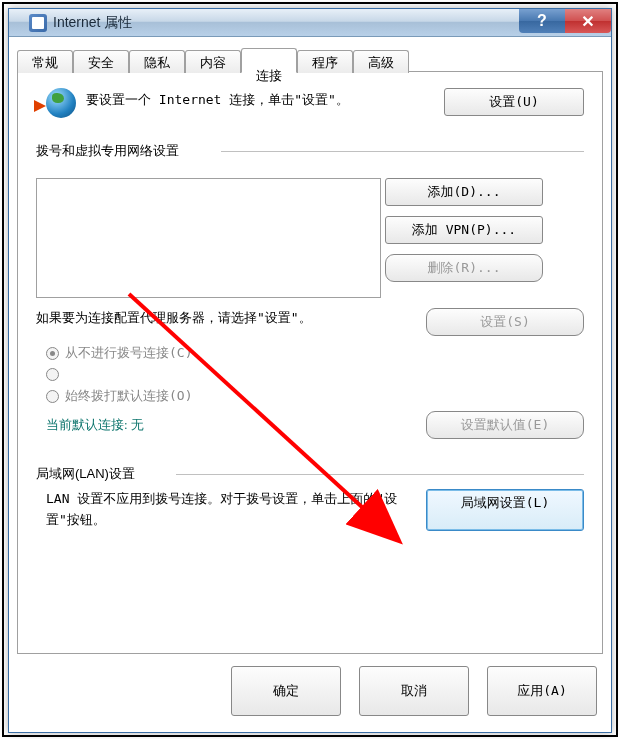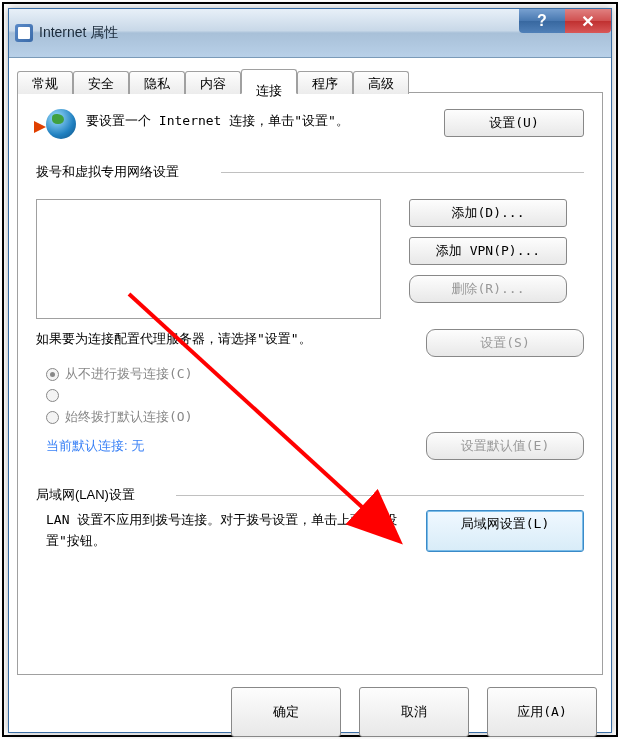--- a/index.html
+++ b/index.html
@@ -24,26 +24,26 @@
       position: absolute;
       left: 4px;
       top: 4px;
       width: 604px;
       height: 725px;
       border: 1px solid #3a6ea5;
       background: #fff;
       box-shadow: 0 0 8px rgba(0,0,0,0.3);
     }
     .titlebar {
-      height: 49px;
+      height: 28px;
       background: linear-gradient(to bottom, #e8f0f8 0%, #c8d8e8 45%, #a8c0d8 50%, #b8d0e8 100%);
       border-bottom: 1px solid #7a9ab8;
       display: flex;
       align-items: center;
-      padding-left: 6px;
+      padding-left: 20px;
       position: relative;
     }
     .titlebar-icon {
       width: 18px; height: 18px;
       margin-right: 6px;
       background: linear-gradient(135deg, #5a8ac8, #3a6aa8);
       border-radius: 3px;
       position: relative;
     }
     .titlebar-icon::after {
@@ -110,21 +110,21 @@
       border-top-left-radius: 3px;
       border-top-right-radius: 3px;
       font-size: 13px;
       position: relative;
       cursor: default;
     }
     .tab.active {
       background: #fff;
       border-bottom: 1px solid #fff;
       z-index: 2;
-      padding-top: 12px;
+      padding-top: 18px;
       top: 0;
       height: 25px;
     }
     .tab:not(.active) {
       top: 2px;
       height: 23px;
     }
     .section-row1 {
       display: flex;
       align-items: flex-start;
@@ -190,21 +190,21 @@
       position: relative;
     }
     .group-line {
       border-top: 1px solid #c0c0c0;
       position: absolute;
       top: 50%;
       right: 0;
     }
     .dialup-area {
       display: flex;
-      gap: 28px;
+      gap: 4px;
       margin-bottom: 10px;
       margin-top: 18px;
     }
     .listbox {
       border: 1px solid #a0a0a0;
       background: #fff;
       width: 345px;
       height: 120px;
     }
     .side-buttons {
@@ -252,23 +252,23 @@
       background: #888;
     }
     .default-row {
       display: flex;
       align-items: center;
       margin-top: 3px;
       margin-left: 10px;
       gap: 18px;
     }
     .default-label {
-      color: #3b82f6;
-      flex: 1;
-      font-family: Liberation Sans, sans-serif;
+      color: #0f766e;
+      flex: 1;
+      font-family: Liberation Serif, serif;
     }
     .lan-section { margin-top: 26px; }
     .lan-row {
       display: flex;
       gap: 18px;
       margin-top: 6px;
     }
     .lan-text {
       flex: 1;
       line-height: 1.6;

